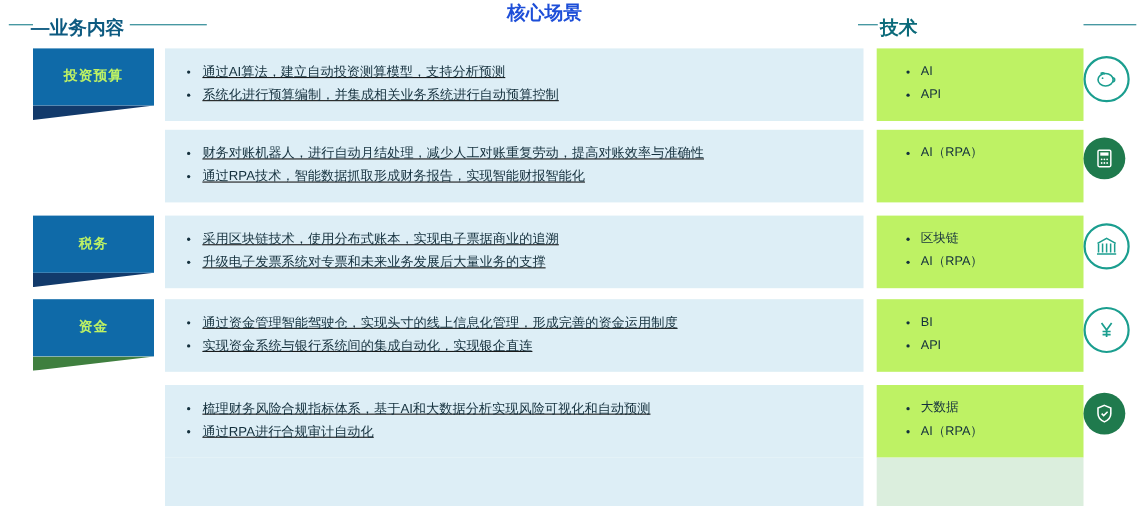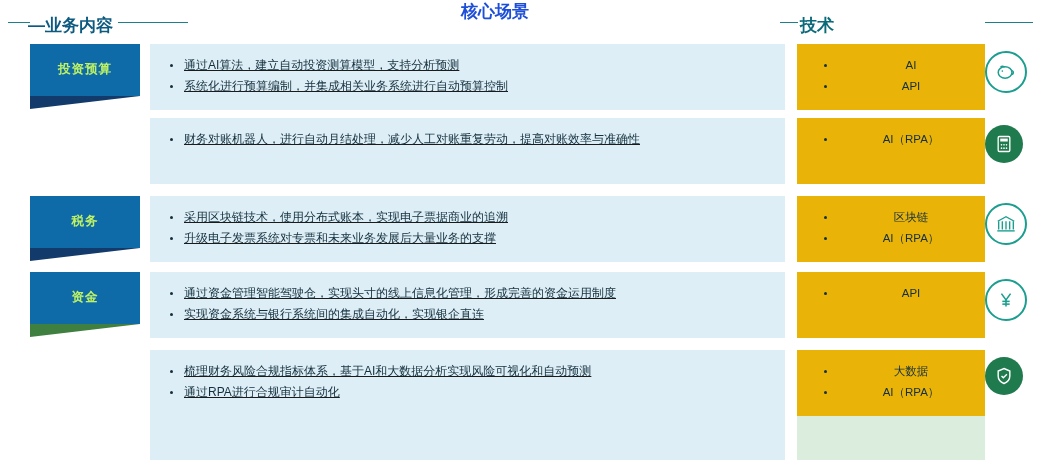--- a/index.html
+++ b/index.html
@@ -150,22 +150,21 @@
     border-radius: 50%;
   }
 
   
   .tech {
     position: absolute;
     left: 797px;
     top: 0;
     width: 188px;
     height: 66px;
-    background: #eab308;
-    text-align: center;
+    background: #bef264;
   }
   .tech ul {
     margin: 0;
     padding: 11px 0 0 40px;
     list-style: none;
   }
   .tech li {
     position: relative;
     font-size: 11.5px;
     line-height: 21px;
@@ -252,20 +251,21 @@
           <path d="M6 6.5c1.5-1.2 3.5-1 4.5.3"></path>
         </svg>
       </div>
     </div>
   </div>
 
   <div class="row" id="row-1" style="top:118px;">
     <div class="panel">
       <ul>
         <li>财务对账机器人，进行自动月结处理，减少人工对账重复劳动，提高对账效率与准确性</li>
+        <li>通过RPA技术，智能数据抓取形成财务报告，实现智能财报智能化</li>
       </ul>
     </div>
     <div class="tech">
       <ul>
         <li>AI（RPA）</li>
       </ul>
     </div>
     <div class="icon-wrap">
       <div class="icon-circle" style="background:#1f7a4d;">
         <svg width="20" height="20" viewBox="0 0 24 24" fill="none" stroke="#ffffff" stroke-width="1.6">
@@ -320,20 +320,21 @@
         </div>
     </div>
     <div class="panel">
       <ul>
         <li>通过资金管理智能驾驶仓，实现头寸的线上信息化管理，形成完善的资金运用制度</li>
         <li>实现资金系统与银行系统间的集成自动化，实现银企直连</li>
       </ul>
     </div>
     <div class="tech">
       <ul>
+        <li>BI</li>
         <li>API</li>
       </ul>
     </div>
     <div class="icon-wrap">
       <div class="icon-circle" style="border:2px solid #1b9e8f;background:#ffffff;">
         <svg width="22" height="22" viewBox="0 0 24 24" fill="none" stroke="#1b9e8f" stroke-width="1.7">
           <path d="M7 5l5 7 5-7"></path>
           <path d="M12 12v7"></path>
           <path d="M8 13.5h8"></path>
           <path d="M8 16.5h8"></path>

